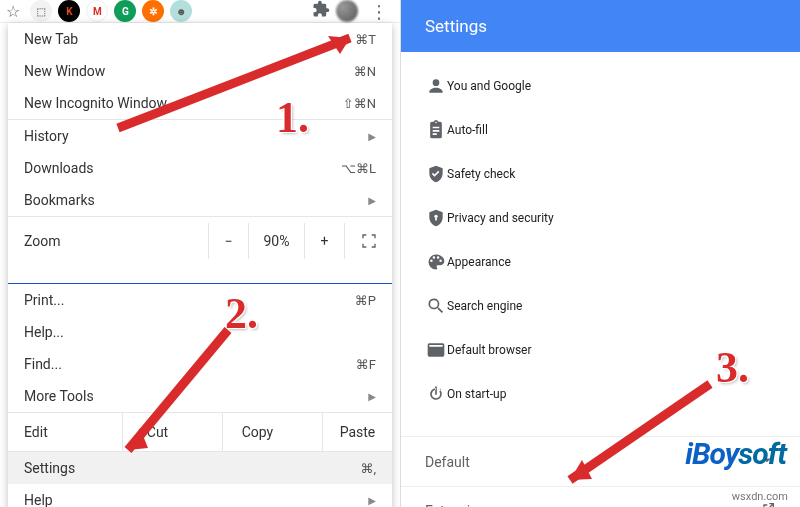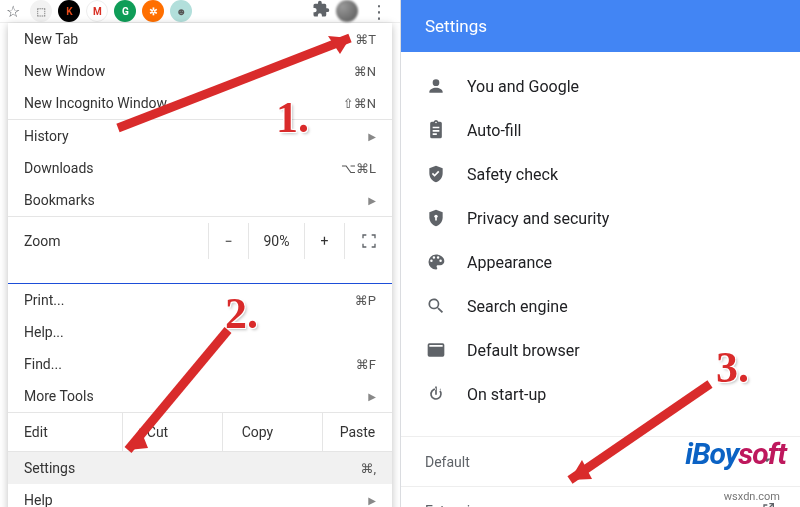--- a/index.html
+++ b/index.html
@@ -27,37 +27,37 @@
 .fullscreen { width: 48px; height: 36px; display: flex; align-items: center; justify-content: center; border-left: 1px solid #e5e5e5; cursor: pointer; }
 .edit-row { display: flex; align-items: center; padding: 0 0 0 16px; border-top: 1px solid #e5e5e5; border-bottom: 1px solid #e5e5e5; height: 40px; }
 .edit-row .elabel { flex: 1; }
 .edit-cell { width: 70px; height: 40px; display: flex; align-items: center; justify-content: center; border-left: 1px solid #e5e5e5; cursor: pointer; font-size: 14px; margin-left: 30px; }
 .highlighted { background: #f1f1f1; }
 
 
 .right-panel { position: absolute; left: 400px; top: 0; width: 400px; height: 507px; border-left: 1px solid #dadce0; background: #fff; }
 .settings-header { background: #4285f4; color: #fff; height: 52px; display: flex; align-items: center; padding: 0 24px; font-size: 17px; }
 .settings-list { padding: 12px 0; }
-.settings-item { display: flex; align-items: center; gap: 20px; padding: 11px 24px; cursor: pointer; color: #202124; font-size: 16px; }
+.settings-item { display: flex; align-items: center; padding: 11px 24px; cursor: pointer; color: #202124; font-size: 12px; }
 .settings-item .sicon { width: 22px; height: 22px; display: flex; align-items: center; justify-content: center; color: #5f6368; }
 .settings-item svg { width: 20px; height: 20px; fill: #5f6368; }
 .advanced-row { display: flex; align-items: center; justify-content: space-between; padding: 14px 24px; color: #5f6368; font-size: 14px; cursor: pointer; border-top: 1px solid #eee; margin-top: 8px; }
 .ext-row { display: flex; align-items: center; justify-content: space-between; padding: 14px 24px; color: #5f6368; font-size: 14px; cursor: pointer; border-top: 1px solid #eee; }
 
 
 .anno-num { position: absolute; font-size: 44px; font-weight: 900; color: #d92b2b; font-family: Georgia, serif; text-shadow: 1px 1px 0 #fff, -1px -1px 0 #fff, 1px -1px 0 #fff, -1px 1px 0 #fff, 2px 2px 3px rgba(0,0,0,0.25); }
 .arrow { position: absolute; pointer-events: none; }
 .arrow-line { stroke: #d92b2b; stroke-width: 9; fill: none; }
 .arrow-head { fill: #d92b2b; }
 
 
 .watermark { position: absolute; right: 14px; bottom: 36px; font-size: 30px; font-weight: 700; font-style: italic; letter-spacing: -1px; }
 .watermark .i { color: #0b62c4; }
-.watermark .b { color: #be185d; }
-.source { position: absolute; right: 20px; bottom: 4px; font-size: 11px; color: #777; }
+.watermark .b { color: #0369a1; }
+.source { position: absolute; right: 12px; bottom: 4px; font-size: 11px; color: #777; }
 
 </style>
 </head>
 <body>
 
 <div class="left-panel">
   <div class="toolbar">
     <span class="star">☆</span>
     <span class="ext-icon" style="background:#f2f2f2;color:#888;">⬚</span>
     <span class="ext-icon" style="background:#000;color:#e64a19;">K</span>

